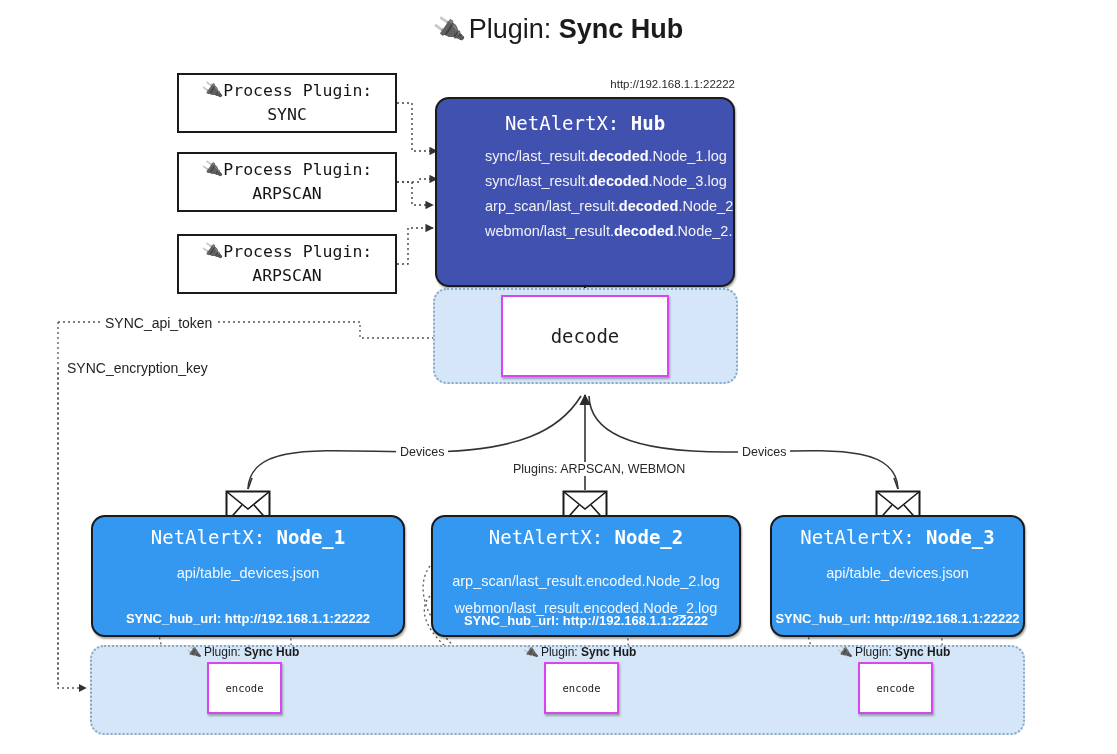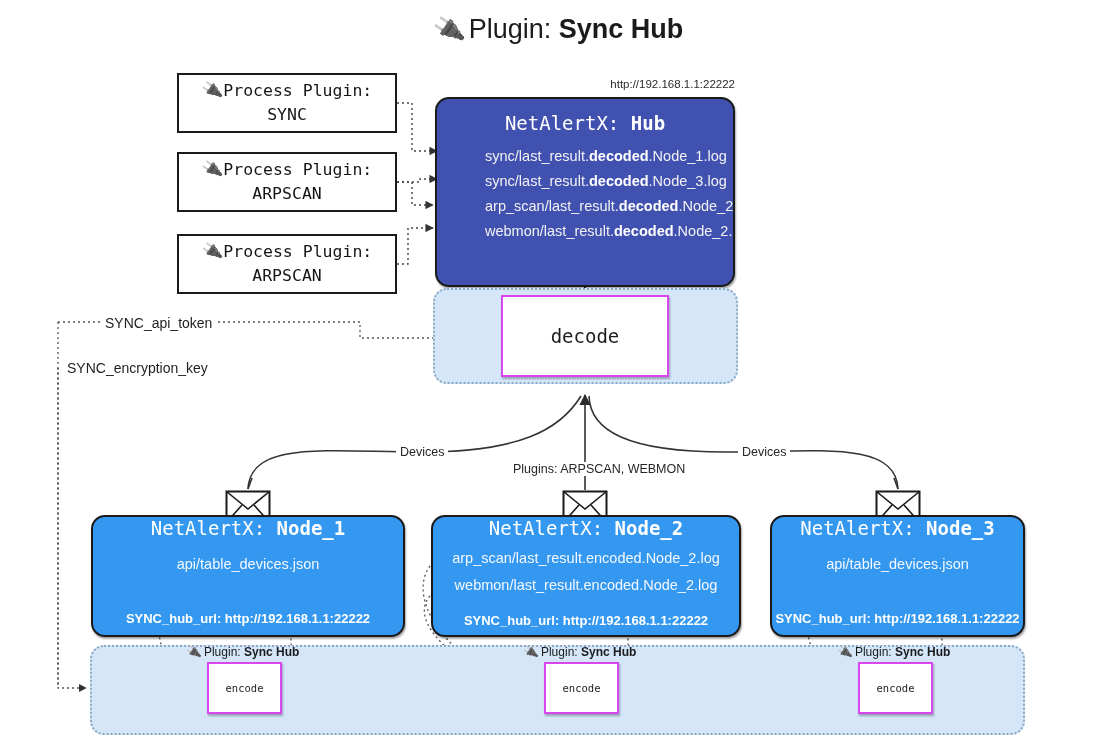--- a/index.html
+++ b/index.html
@@ -81,21 +81,21 @@
   .plugin-tag b{font-weight:bold;}
 
   
   .nodebox{
     background:#3498f0;border:2px solid #1a1a1a;border-radius:14px;
     box-shadow:1px 2px 2px rgba(0,0,0,.35);
     color:#ffffff;overflow:hidden;
   }
   .nodebox .ntitle{
     font-family:"DejaVu Sans Mono","Liberation Mono",monospace;
-    font-size:19px;text-align:center;margin-top:0;white-space:nowrap;
+    font-size:19px;text-align:center;margin-top:9px;white-space:nowrap;
   }
   .nodebox .ntitle b{font-weight:bold;}
   .nodebox .nlines{margin-top:12px;text-align:center;}
   .nodebox .nline{font-size:14.5px;color:#f3f8ff;line-height:27px;white-space:nowrap;}
   .nodebox .nfoot{
     position:absolute;left:0;width:100%;text-align:center;
     font-size:13px;font-weight:bold;color:#ffffff;white-space:nowrap;
   }
 
   
@@ -226,21 +226,21 @@
   <div class="node nodebox" style="left:91px;top:515px;width:314px;height:122px;">
     <div class="ntitle"><span>NetAlertX: </span><b>Node_1</b></div>
     <div class="nlines">
       <div class="nline">api/table_devices.json</div>
     </div>
     <div class="nfoot" style="bottom:9px;">SYNC_hub_url: http://192.168.1.1:22222</div>
   </div>
 
   <div class="node nodebox" style="left:431px;top:515px;width:310px;height:122px;">
     <div class="ntitle"><span>NetAlertX: </span><b>Node_2</b></div>
-    <div class="nlines" style="margin-top:6px;">
+    <div class="nlines" style="margin-top:20px;">
       <div class="nline">arp_scan/last_result.encoded.Node_2.log</div>
       <div class="nline">webmon/last_result.encoded.Node_2.log</div>
     </div>
     <div class="nfoot" style="bottom:7px;">SYNC_hub_url: http://192.168.1.1:22222</div>
   </div>
 
   <div class="node nodebox" style="left:770px;top:515px;width:255px;height:122px;">
     <div class="ntitle"><span>NetAlertX: </span><b>Node_3</b></div>
     <div class="nlines">
       <div class="nline">api/table_devices.json</div>

